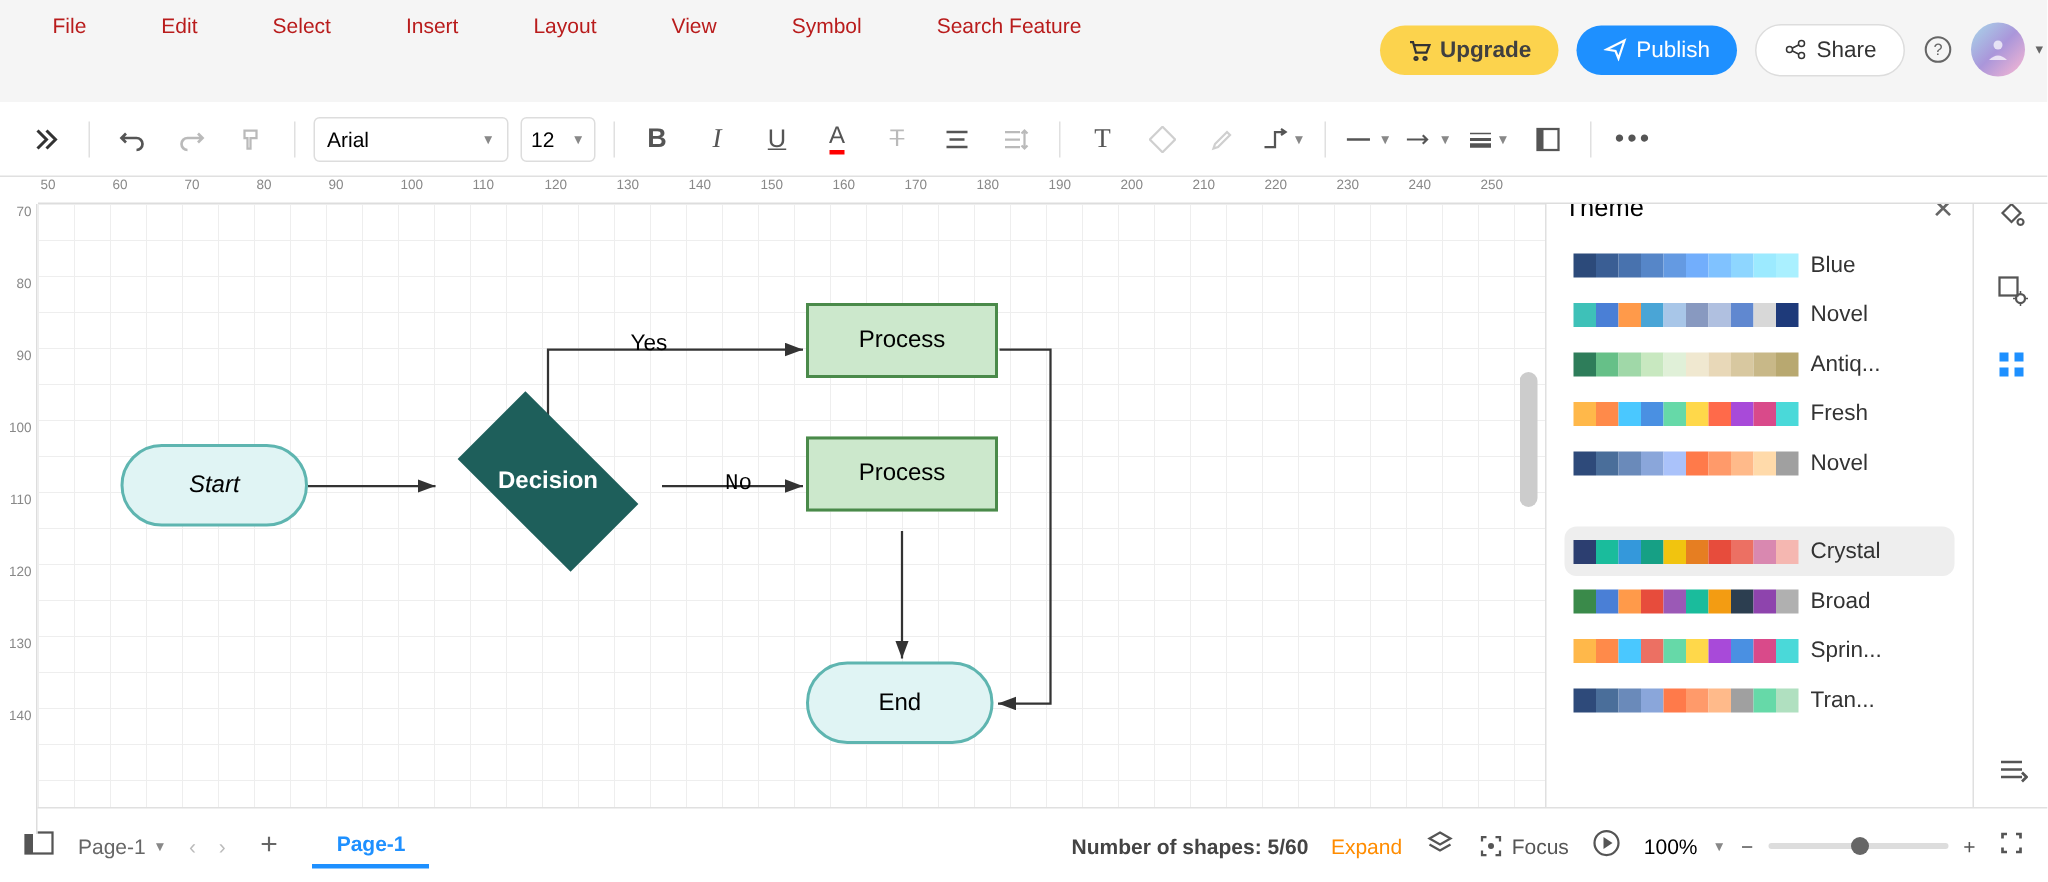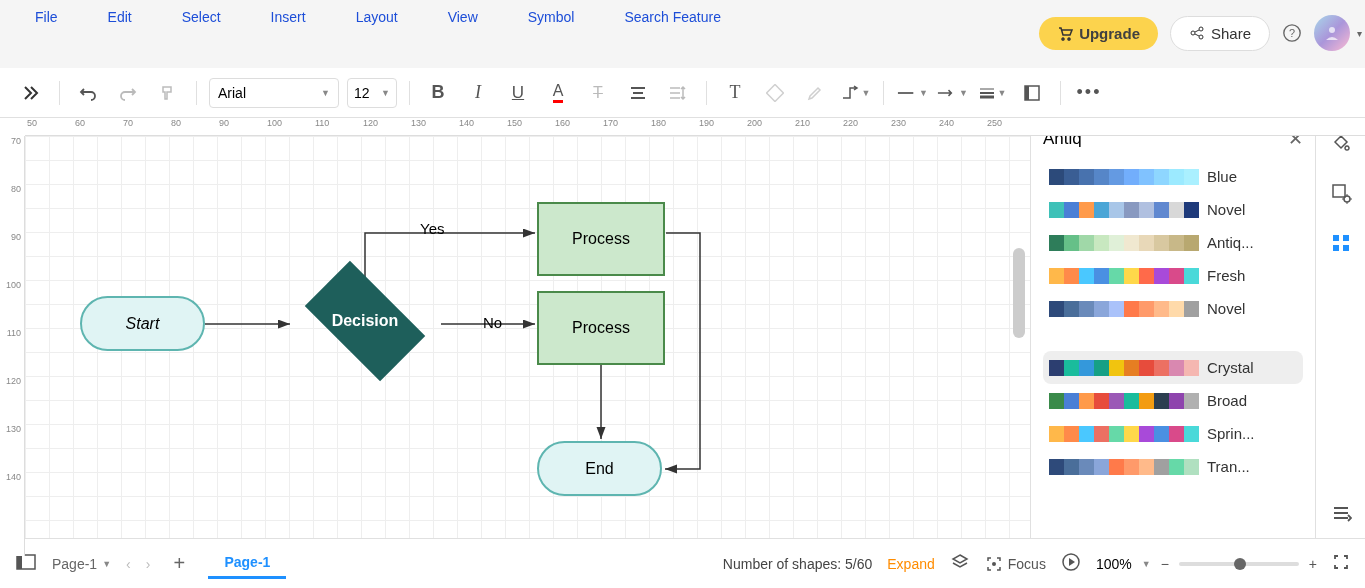--- a/index.html
+++ b/index.html
@@ -12,21 +12,21 @@
 .icon-btn { width: 20px; height: 20px; cursor: pointer; color: #666; display: flex; align-items: center; justify-content: center; }
 
 .top-actions { position: absolute; right: 15px; top: 15px; display: flex; gap: 12px; align-items: center; }
 .upgrade-btn { background: #fcd34d; padding: 8px 18px; border-radius: 20px; display: flex; align-items: center; gap: 6px; font-weight: bold; font-size: 15px; cursor: pointer; color: #404040; }
 .publish-btn { background: #1e90ff; color: #fff; padding: 8px 18px; border-radius: 20px; display: flex; align-items: center; gap: 6px; font-weight: 500; font-size: 15px; cursor: pointer; }
 .share-btn { background: #fff; border: 1px solid #ddd; color: #333; padding: 8px 18px; border-radius: 20px; display: flex; align-items: center; gap: 6px; font-size: 15px; cursor: pointer; }
 .avatar { width: 36px; height: 36px; border-radius: 50%; background: linear-gradient(135deg,#a8d8ea,#aa96da,#fcbad3); display:flex;align-items:center;justify-content:center;cursor:pointer; position:relative; }
 .avatar::after{content:'▾';position:absolute;right:-12px;color:#666;font-size:10px;}
 
 .menu-row { display: flex; padding: 0 35px; gap: 50px; height: 34px; align-items: center; }
-.menu-item { font-size: 14px; color: #1d4ed8; cursor: pointer; }
+.menu-item { font-size: 14px; color: #b91c1c; cursor: pointer; }
 
 .toolbar { height: 50px; background: #fff; border-bottom: 1px solid #e0e0e0; display: flex; align-items: center; padding: 0 15px; gap: 8px; }
 .toolbar-sep { width: 1px; height: 24px; background: #e0e0e0; margin: 0 4px; }
 .tb-btn { width: 32px; height: 32px; display: flex; align-items: center; justify-content: center; cursor: pointer; color: #555; border-radius: 4px; }
 .font-select { width: 130px; height: 30px; border: 1px solid #ddd; border-radius: 4px; padding: 0 8px; display: flex; align-items: center; justify-content: space-between; cursor: pointer; font-size: 14px; }
 .size-select { width: 50px; height: 30px; border: 1px solid #ddd; border-radius: 4px; padding: 0 6px; display: flex; align-items: center; justify-content: space-between; cursor: pointer; font-size: 14px; }
 .caret { font-size: 9px; color: #888; }
 
 .main-area { display: flex; height: 420px; position: relative; }
 .ruler-h { position: absolute; top: 0; left: 25px; right: 0; height: 18px; background: #fff; border-bottom: 1px solid #ddd; display: flex; font-size: 9px; color: #888; z-index: 2; }
@@ -35,21 +35,21 @@
 .ruler-v span { display: block; height: 48px; text-align: right; padding-right: 3px; }
 
 .canvas-container { position: absolute; top: 18px; left: 25px; right: 335px; bottom: 0; overflow: auto; }
 .canvas { width: 1200px; height: 550px; position: relative; background-image: linear-gradient(#eee 1px, transparent 1px), linear-gradient(90deg, #eee 1px, transparent 1px); background-size: 24px 24px; }
 
 .flowshape { position: absolute; display: flex; align-items: center; justify-content: center; font-size: 16px; }
 .start-shape { width: 125px; height: 55px; background: #e0f4f4; border: 2px solid #5eb5b0; border-radius: 28px; left: 55px; top: 160px; font-style: italic; }
 .decision-shape { width: 150px; height: 90px; left: 265px; top: 140px; }
 .decision-diamond { width: 100%; height: 100%; background: #1e5f5b; transform: rotate(45deg) scale(0.71,0.71); position: absolute; }
 .decision-text { position: relative; color: #fff; font-weight: bold; z-index: 1; }
-.process-shape { width: 128px; height: 74px; background: #cce8cc; border: 2px solid #4a8a4a; left: 512px; }
+.process-shape { width: 128px; height: 50px; background: #cce8cc; border: 2px solid #4a8a4a; left: 512px; }
 .process1 { top: 66px; }
 .process2 { top: 155px; }
 .end-shape { width: 125px; height: 55px; background: #e0f4f4; border: 2px solid #5eb5b0; border-radius: 28px; left: 512px; top: 305px; }
 
 .theme-panel { position: absolute; right: 50px; top: 0; width: 285px; height: 100%; background: #fff; border-left: 1px solid #e0e0e0; padding: 10px 12px; overflow: auto; }
 .theme-header { display: flex; justify-content: space-between; align-items: center; margin-bottom: 10px; }
 .theme-title { font-size: 17px; font-weight: 500; }
 .theme-close { cursor: pointer; font-size: 18px; color: #666; }
 .theme-item { display: flex; align-items: center; gap: 8px; padding: 8px 6px; border-radius: 8px; cursor: pointer; }
 .theme-item.selected { background: #eee; margin-top: 26px; }
@@ -59,21 +59,21 @@
 
 .right-rail { position: absolute; right: 0; top: 0; width: 50px; height: 100%; background: #fff; border-left: 1px solid #e0e0e0; display: flex; flex-direction: column; align-items: center; padding-top: 10px; gap: 20px; }
 .rail-btn { width: 30px; height: 30px; display: flex; align-items: center; justify-content: center; cursor: pointer; color: #555; }
 .vsb { position: absolute; right: 340px; top: 130px; width: 12px; height: 90px; background: #ccc; border-radius: 6px; }
 
 .status-bar { height: 50px; border-top: 1px solid #e0e0e0; display: flex; align-items: center; padding: 0 15px; gap: 15px; font-size: 14px; background:#fff; }
 .page-tab { padding: 6px 16px; color: #1e90ff; font-weight: bold; border-bottom: 3px solid #1e90ff; }
 .page-label { color: #666; display:flex; align-items:center; gap:5px; }
 .plus-btn { width: 28px; height: 28px; display: flex; align-items: center; justify-content: center; cursor: pointer; color: #666; font-size: 20px; }
 .spacer { flex: 1; }
-.shape-count { color: #444; }
+.shape-count { color: #444; font-weight: bold; }
 .expand-link { color: #ff8c00; cursor: pointer; }
 .zoom-group { display: flex; align-items: center; gap: 10px; }
 .zoom-slider { width: 120px; height: 4px; background: #ddd; border-radius: 2px; position: relative; }
 .zoom-slider::after { content: ''; width: 12px; height: 12px; background: #666; border-radius: 50%; position: absolute; left: 55px; top: -4px; }
 .sb-icon { cursor: pointer; color: #555; }
 
 svg.arrows { position: absolute; top: 0; left: 0; width: 100%; height: 100%; pointer-events: none; }
 .arrow-label { position: absolute; font-size: 15px; background: transparent; }
 </style>
 </head>
@@ -89,20 +89,26 @@
     <span class="menu-item">View</span>
     <span class="menu-item">Symbol</span>
     <span class="menu-item">Search Feature</span>
   </div>
   <div class="top-actions">
     <div class="upgrade-btn">
       <svg width="16" height="16" viewBox="0 0 16 16">
           <path d="M2 3 L4 3 L6 10 L13 10 L15 5 L5 5 M6 13 a1 1 0 1 0 0.01 0 M12 13 a1 1 0 1 0 0.01 0" stroke="#333" fill="none" stroke-width="1.5"></path>
         </svg>
       <span>Upgrade</span>
+    </div>
+    <div class="publish-btn">
+      <svg width="16" height="16" viewBox="0 0 16 16">
+          <path d="M2 8 L14 2 L10 14 L8 9 Z" stroke="#fff" fill="none" stroke-width="1.5"></path>
+        </svg>
+      <span>Publish</span>
     </div>
     <div class="share-btn">
       <svg width="16" height="16" viewBox="0 0 16 16">
           <circle cx="4" cy="8" r="2" stroke="#333" fill="none"></circle>
           <circle cx="12" cy="4" r="2" stroke="#333" fill="none"></circle>
           <circle cx="12" cy="12" r="2" stroke="#333" fill="none"></circle>
           <path d="M6 7 L10 5 M6 9 L10 11" stroke="#333"></path>
         </svg>
       <span>Share</span>
     </div>
@@ -280,30 +286,30 @@
       <div class="flowshape process-shape process1">
           <span>Process</span>
         </div>
       <div class="flowshape process-shape process2">
           <span>Process</span>
         </div>
       <div class="flowshape end-shape">
           <span>End</span>
         </div>
       <div class="arrow-label" style="left:395px;top:84px;">Yes</div>
-      <div class="arrow-label" style="left:458px;top:178px;">No</div>
+      <div class="arrow-label" style="left:458px;top:178px;font-family:Liberation Mono, monospace;">No</div>
 
     </div>
   </div>
 
   <div class="vsb"></div>
 
   <div class="theme-panel">
     <div class="theme-header">
-      <span class="theme-title">Antiq</span>
+      <span class="theme-title">Theme</span>
       <span class="theme-close">✕</span>
     </div>
     <div id="theme-list">
         <div class="theme-item">
           <div class="theme-swatch">
             <span style="background: rgb(44, 74, 122);"></span>
             <span style="background: rgb(58, 94, 148);"></span>
             <span style="background: rgb(72, 114, 174);"></span>
             <span style="background: rgb(86, 134, 200);"></span>
             <span style="background: rgb(100, 154, 226);"></span>

